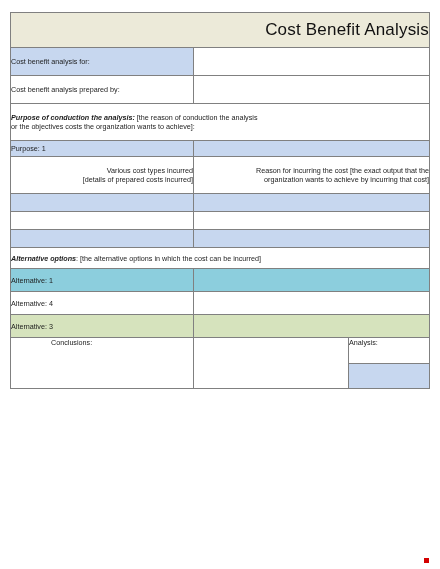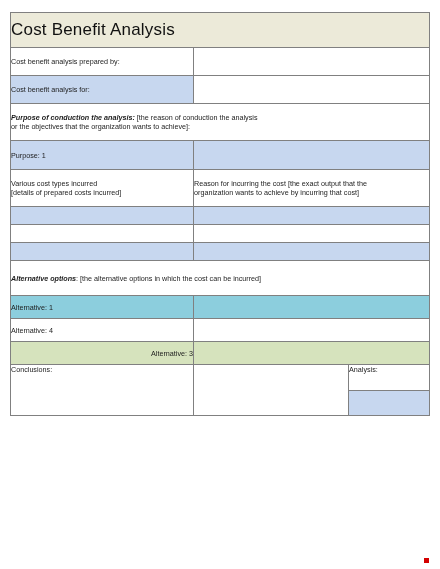--- a/index.html
+++ b/index.html
@@ -39,44 +39,44 @@
   }
 
   .pad {
     padding: 4px 6px;
   }
 
   
   .title-cell {
     background: #ecead9;
     height: 34px;
-    text-align: left;
+    text-align: right;
     vertical-align: middle;
   }
   .title-text {
     font-size: 17px;
     font-weight: 400;
     letter-spacing: 0.2px;
     color: #111111;
   }
 
   
   .fill-blue  { background: #c7d7ef; }
   .fill-white { background: #ffffff; }
   .fill-teal  { background: #8ccedd; }
-  .fill-green { background: #d6e3bd; text-align: right; }
+  .fill-green { background: #d6e3bd; }
 
   
   .h-info   { height: 28px; }
   .h-intro  { height: 37px; padding-left: 19px; }
-  .h-purp   { height: 29px; }
-  .h-cost   { height: 37px; }
+  .h-purp   { height: 16px; }
+  .h-cost   { height: 37px; text-align: right; }
   .h-blank  { height: 18px; }
   .h-alt    { height: 23px; }
-  .h-altopt { height: 35px; }
+  .h-altopt { height: 21px; }
   .h-concl  { height: 26px; }
   .h-sig2   { height: 25px; }
 
   .para {
     font-size: 7.2px;
     line-height: 1.95;
     color: #1c1c1c;
   }
   .para b {
     font-weight: 700;
@@ -110,37 +110,37 @@
     </colgroup>
     <tbody>
 
       <tr>
         <td class="title-cell" colspan="3">
           <span class="title-text">Cost Benefit Analysis</span>
         </td>
       </tr>
 
       <tr class="h-info">
+        <td class="pad fill-blue">Cost benefit analysis for:</td>
+        <td class="pad fill-white" colspan="2"></td>
+      </tr>
+
+      <tr class="h-info">
         <td class="pad fill-white">Cost benefit analysis prepared by:</td>
-        <td class="pad fill-white" colspan="2"></td>
-      </tr>
-
-      <tr class="h-info">
-        <td class="pad fill-blue">Cost benefit analysis for:</td>
         <td class="pad fill-white" colspan="2"></td>
       </tr>
 
 
       <tr class="h-intro">
         <td class="pad fill-white para" colspan="3">
           <div>
             <b>Purpose of conduction the analysis:</b>
             <span>[the reason of conduction the analysis</span>
           </div>
-          <div>or the objectives that the organization wants to achieve]:</div>
+          <div>or the objectives costs the organization wants to achieve]:</div>
         </td>
       </tr>
 
       <tr class="h-purp">
         <td class="pad fill-blue">Purpose: 1</td>
         <td class="pad fill-blue" colspan="2"></td>
       </tr>
 
 
 
@@ -183,21 +183,21 @@
         <td class="pad fill-white">Alternative: 4</td>
         <td class="pad fill-white" colspan="2"></td>
       </tr>
 
       <tr class="h-alt">
         <td class="pad fill-green">Alternative: 3</td>
         <td class="pad fill-green" colspan="2"></td>
       </tr>
 
       <tr class="h-concl">
-        <td class="pad fill-white" style="vertical-align:top; border-bottom:none;">Conclusions:</td>
+        <td class="pad fill-white" style="vertical-align:top; border-bottom:none;padding-left:40px;">Conclusions:</td>
         <td class="pad fill-white" style="vertical-align:top; border-bottom:none;"></td>
         <td class="pad fill-white" style="vertical-align:top;">Analysis:</td>
       </tr>
 
       <tr class="h-sig2">
         <td class="pad fill-white" style="border-top:none;"></td>
         <td class="pad fill-white" style="border-top:none;"></td>
         <td class="pad fill-blue"></td>
       </tr>
 

